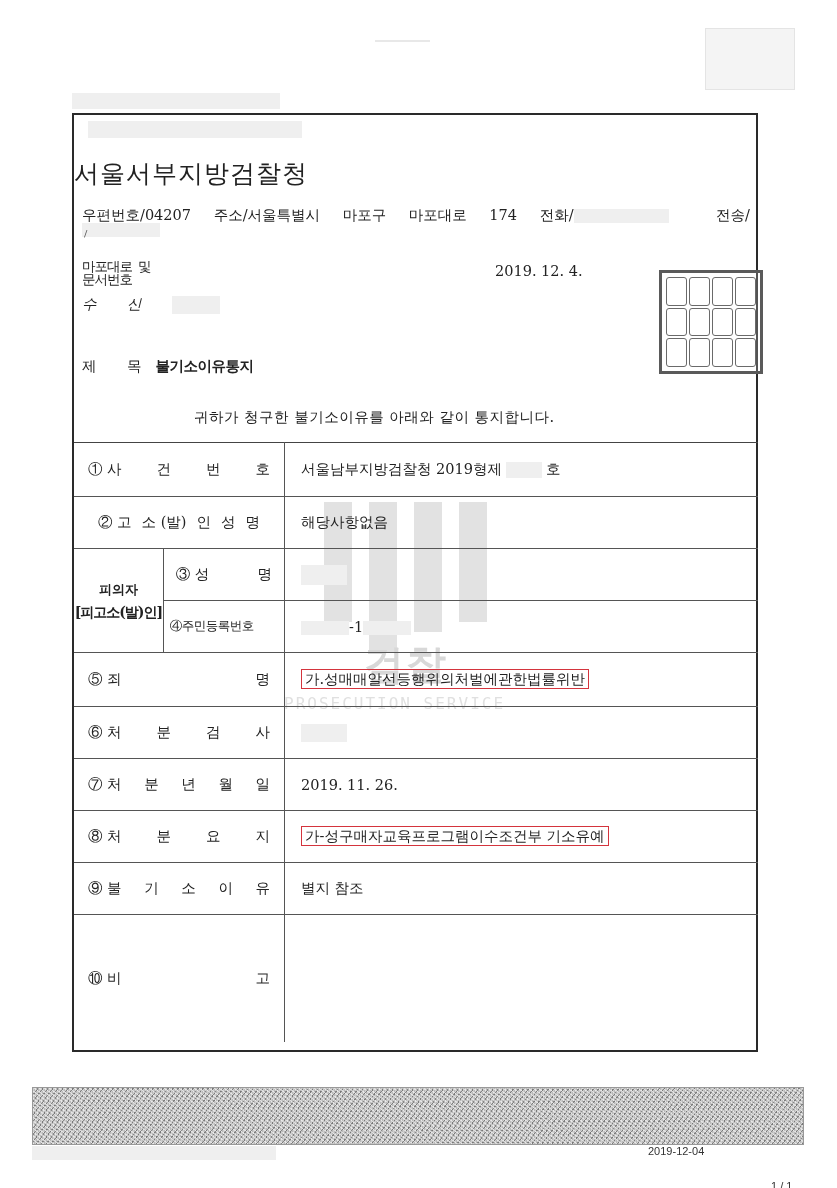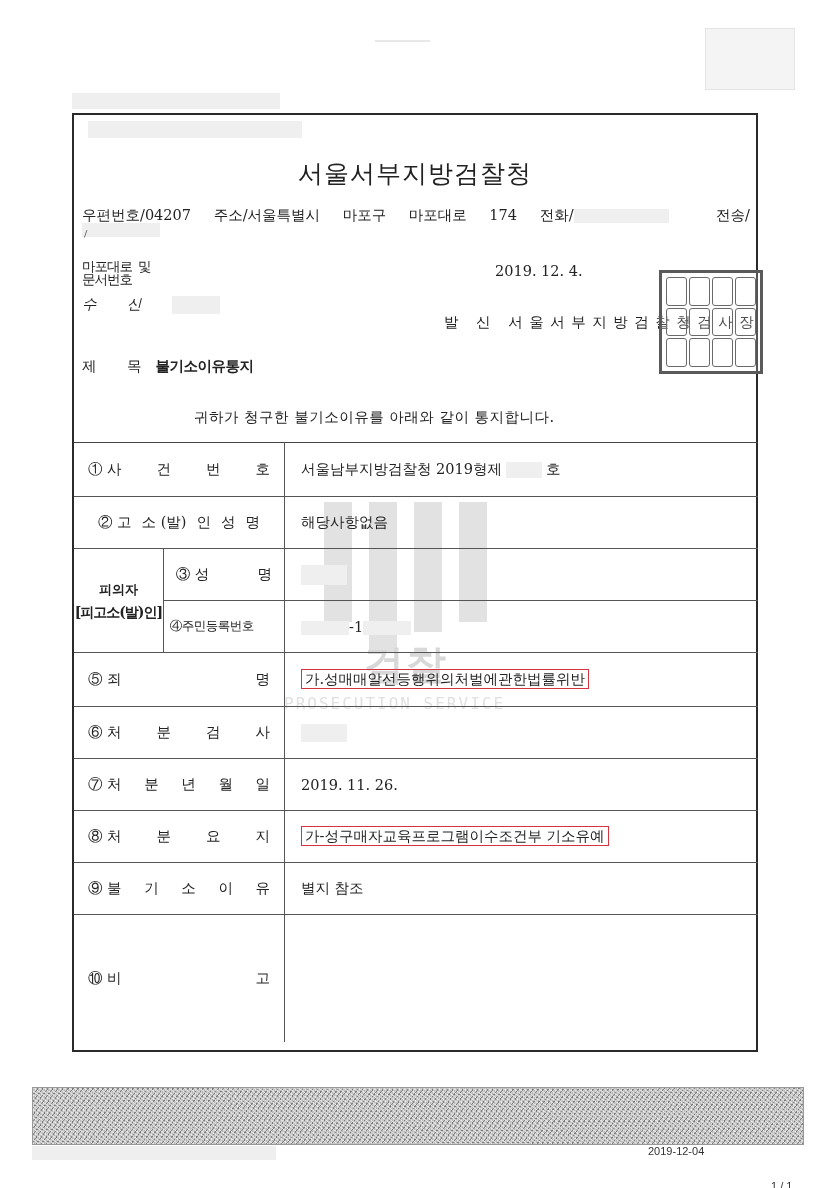--- a/index.html
+++ b/index.html
@@ -10,21 +10,21 @@
   }
   .redact { position: absolute; background: #efefef; }
   .faint-box { position: absolute; background: #f4f4f4; border: 1px solid #e4e4e4; }
   .top-mark { position: absolute; left: 375px; top: 40px; width: 55px; height: 2px; background: #e8e8e8; }
 
   .frame {
     position: absolute; left: 72px; top: 113px; width: 686px; height: 939px;
     border: 2px solid #2a2a2a; box-sizing: border-box;
   }
   .title {
-    position: absolute; left: 0; right: 0; top: 42px; text-align: center;
+    position: absolute; left: 0; right: 0; top: 42px; 
     font-size: 25px; letter-spacing: 1px; color: #222; font-family: Liberation Mono, monospace;
   }
   .line { position: absolute; font-size: 14.5px; white-space: nowrap; color: #222; }
   .addr { left: 8px; top: 91px; width: 668px; }
   .addr span { margin-right: 18px; }
   .addr .fax { position: absolute; right: 0; top: 0; margin: 0; }
   .slash2 { left: 10px; top: 113px; font-size: 10px; color: #555; }
   .docno { left: 8px; top: 145px; font-size: 13.5px; line-height: 13px; }
   .docno .k { display: inline-block; vertical-align: top; letter-spacing: -1px; }
   .docno .k2 { margin-left: 6px; vertical-align: top; }
@@ -107,21 +107,20 @@
 
   <div class="line docno">
     <span class="k"><span>마포대로</span><br><span>문서번호</span></span><span class="k2">및</span>
   </div>
   <div class="line date">2019. 12. 4.</div>
 
   <div class="line recv">
     <span class="sp">수</span><span>신</span>
     <span class="inline-redact" style="width:48px;height:18px;margin-left:26px;"></span>
   </div>
-  <div class="line sender">발 신 서울서부지방검찰청검사장</div>
 
   <div class="stamp">
     <div></div>
       <div></div>
       <div></div>
       <div></div>
     <div></div>
       <div></div>
       <div></div>
       <div></div>

